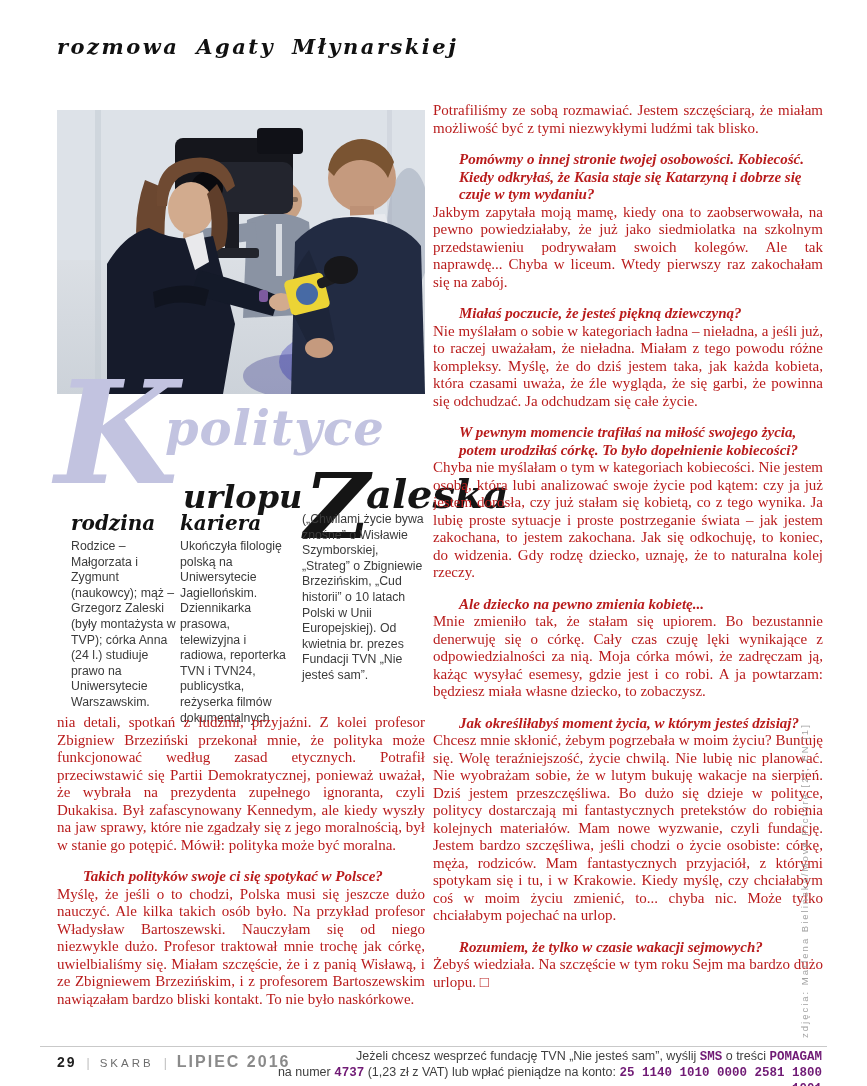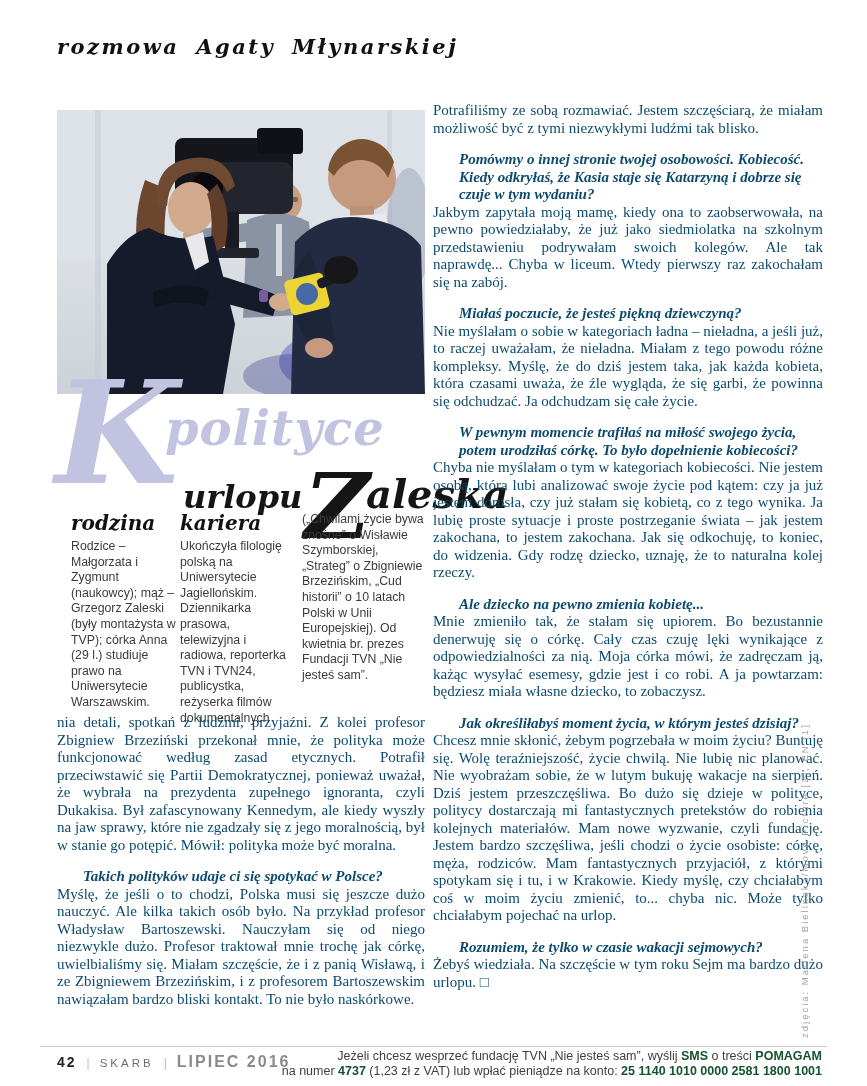--- a/index.html
+++ b/index.html
@@ -27,21 +27,21 @@
   
   .infobox{position:absolute;left:57px;top:512px;width:370px;height:210px;}
   .info-col{position:absolute;top:0;}
   .info-col.c1{left:14px;width:112px;}
   .info-col.c2{left:123px;width:112px;}
   .info-col.c3{left:245px;width:125px;}
   .info-h{font-family:"DejaVu Serif",serif;font-weight:bold;font-style:italic;font-size:20px;line-height:22px;margin:0 0 5px;color:#111;}
   .info-t{font-family:"Liberation Sans",sans-serif;font-size:12.3px;line-height:15.6px;color:#3b3b3b;}
 
   
-  .body-text{font-size:15px;line-height:17.5px;text-align:justify;color:#0c4a6e;}
+  .body-text{font-size:15px;line-height:17.5px;text-align:justify;color:#b91c1c;}
   .col-left{position:absolute;left:57px;top:714px;width:368px;height:332px;overflow:hidden;}
   .col-right{position:absolute;left:433px;top:102px;width:390px;height:940px;overflow:hidden;}
   .q{font-weight:bold;font-style:italic;margin:14px 0 0 26px;text-align:left;}
   .a{margin:0;}
 
   
   .credit{
     position:absolute;left:799px;top:1038px;width:462px;
     transform:rotate(-90deg);transform-origin:0 0;
     font-family:"Liberation Sans",sans-serif;font-size:9.5px;letter-spacing:2px;
@@ -55,21 +55,21 @@
     font-family:"Liberation Sans",sans-serif;color:#6d6d6d;
   }
   .page-num{font-weight:bold;font-size:14px;letter-spacing:2px;color:#222;}
   .f-sep{color:#bcbcbc;font-size:12px;}
   .f-mag{font-size:11.5px;letter-spacing:3px;color:#6d6d6d;}
   .f-issue{font-size:16px;letter-spacing:2px;color:#8a8a8a;font-weight:bold;}
   .footer-note{
     position:absolute;right:45px;top:1049px;width:560px;text-align:right;
     font-family:"Liberation Sans",sans-serif;font-size:12.5px;line-height:15px;color:#3f3f3f;
   }
-  .footer-note b{color:#14532d;}
+  .footer-note b{color:#701a75;font-family:Liberation Mono, monospace;}
 </style>
 </head>
 <body>
 
 <div class="kicker">rozmowa Agaty Młynarskiej</div>
 
 <div class="photo-wrap">
   <svg width="368" height="284" viewBox="0 0 368 284">
     <defs>
       <linearGradient id="bg" x1="0" y1="0" x2="0" y2="1">
@@ -142,34 +142,34 @@
   <span class="name-row2">
     <span class="name-olenda">urlopu</span>
     <span class="big-z">Z</span>
     <span class="name-aleska">aleska</span>
   </span>
 </div>
 
 <div class="infobox">
   <div class="info-col c1">
     <div class="info-h">rodzina</div>
-    <div class="info-t">Rodzice – Małgorzata i Zygmunt (naukowcy); mąż – Grzegorz Zaleski (były montażysta w TVP); córka Anna (29 l.) studiuje prawo na Uniwersytecie Warszawskim.</div>
+    <div class="info-t">Rodzice – Małgorzata i Zygmunt (naukowcy); mąż – Grzegorz Zaleski (były montażysta w TVP); córka Anna (24 l.) studiuje prawo na Uniwersytecie Warszawskim.</div>
   </div>
   <div class="info-col c2">
     <div class="info-h">kariera</div>
     <div class="info-t">Ukończyła filologię polską na Uniwersytecie Jagiellońskim. Dziennikarka prasowa, telewizyjna i radiowa, reporterka TVN i TVN24, publicystka, reżyserka filmów dokumentalnych</div>
   </div>
   <div class="info-col c3">
     <div class="info-t">(„Chwilami życie bywa znośne” o Wisławie Szymborskiej, „Strateg” o Zbigniewie Brzezińskim, „Cud historii” o 10 latach Polski w Unii Europejskiej). Od kwietnia br. prezes Fundacji TVN „Nie jesteś sam”.</div>
   </div>
 </div>
 
 <div class="col-left body-text">
   <p class="a" style="margin:0">nia detali, spotkań z ludźmi, przyjaźni. Z kolei profesor Zbigniew Brzeziński przekonał mnie, że polityka może funkcjonować według zasad etycznych. Potrafił przeciwstawić się Partii Demokratycznej, ponieważ uważał, że wybrała na prezydenta zupełnego ignoranta, czyli Dukakisa. Był zafascynowany Kennedym, ale kiedy wyszły na jaw sprawy, które nie zgadzały się z jego moralnością, był w stanie go potępić. Mówił: polityka może być moralna.</p>
-  <p class="q">Takich polityków udaje ci się spotykać w Polsce?</p>
+  <p class="q">Takich polityków swoje ci się spotykać w Polsce?</p>
   <p class="a">Myślę, że jeśli o to chodzi, Polska musi się jeszcze dużo nauczyć. Ale kilka takich osób było. Na przykład profesor Władysław Bartoszewski. Nauczyłam się od niego niezwykle dużo. Profesor traktował mnie trochę jak córkę, uwielbialiśmy się. Miałam szczęście, że i z panią Wisławą, i ze Zbigniewem Brzezińskim, i z profesorem Bartoszewskim nawiązałam bardzo bliski kontakt. To nie było naskórkowe.</p>
 </div>
 
 <div class="col-right body-text">
   <p class="a" style="margin:0">Potrafiliśmy ze sobą rozmawiać. Jestem szczęściarą, że miałam możliwość być z tymi niezwykłymi ludźmi tak blisko.</p>
   <p class="q">Pomówmy o innej stronie twojej osobowości. Kobiecość. Kiedy odkryłaś, że Kasia staje się Katarzyną i dobrze się czuje w tym wydaniu?</p>
   <p class="a">Jakbym zapytała moją mamę, kiedy ona to zaobserwowała, na pewno powiedziałaby, że już jako siedmiolatka na szkolnym przedstawieniu podrywałam swoich kolegów. Ale tak naprawdę... Chyba w liceum. Wtedy pierwszy raz zakochałam się na zabój.</p>
   <p class="q">Miałaś poczucie, że jesteś piękną dziewczyną?</p>
   <p class="a">Nie myślałam o sobie w kategoriach ładna – nieładna, a jeśli już, to raczej uważałam, że nieładna. Miałam z tego powodu różne kompleksy. Myślę, że do dziś jestem taka, jak każda kobieta, która czasami uważa, że źle wygląda, że się garbi, że powinna się odchudzać. Ja odchudzam się całe życie.</p>
   <p class="q">W pewnym momencie trafiłaś na miłość swojego życia, potem urodziłaś córkę. To było dopełnienie kobiecości?</p>
@@ -179,21 +179,21 @@
   <p class="q">Jak określiłabyś moment życia, w którym jesteś dzisiaj?</p>
   <p class="a">Chcesz mnie skłonić, żebym pogrzebała w moim życiu? Buntuję się. Wolę teraźniejszość, życie chwilą. Nie lubię nic planować. Nie wyobrażam sobie, że w lutym bukuję wakacje na sierpień. Dziś jestem przeszczęśliwa. Bo dużo się dzieje w polityce, politycy dostarczają mi fantastycznych pretekstów do robienia kolejnych materiałów. Mam nowe wyzwanie, czyli fundację. Jestem bardzo szczęśliwa, jeśli chodzi o życie osobiste: córkę, męża, rodziców. Mam fantastycznych przyjaciół, z którymi spotykam się i tu, i w Krakowie. Kiedy myślę, czy chciałabym coś w moim życiu zmienić, to... chyba nic. Może tylko chciałabym pojechać na urlop.</p>
   <p class="q">Rozumiem, że tylko w czasie wakacji sejmowych?</p>
   <p class="a">Żebyś wiedziała. Na szczęście w tym roku Sejm ma bardzo dużo urlopu. □</p>
 </div>
 
 <div class="credit">zdjęcia: Marlena Bielińska/Move Picture [2], EN [1]</div>
 
 <div class="footer-rule"></div>
 <div class="footer-left">
-  <span class="page-num">42</span>
+  <span class="page-num">29</span>
   <span class="f-sep">|</span>
   <span class="f-mag">SKARB</span>
   <span class="f-sep">|</span>
   <span class="f-issue">LIPIEC 2016</span>
 </div>
 <div class="footer-note">
   <div><span>Jeżeli chcesz wesprzeć fundację TVN „Nie jesteś sam”, wyślij </span><b>SMS</b><span> o treści </span><b>POMAGAM</b></div>
   <div><span>na numer </span><b>4737</b><span> (1,23 zł z VAT) lub wpłać pieniądze na konto: </span><b>25 1140 1010 0000 2581 1800 1001</b></div>
 </div>
 

